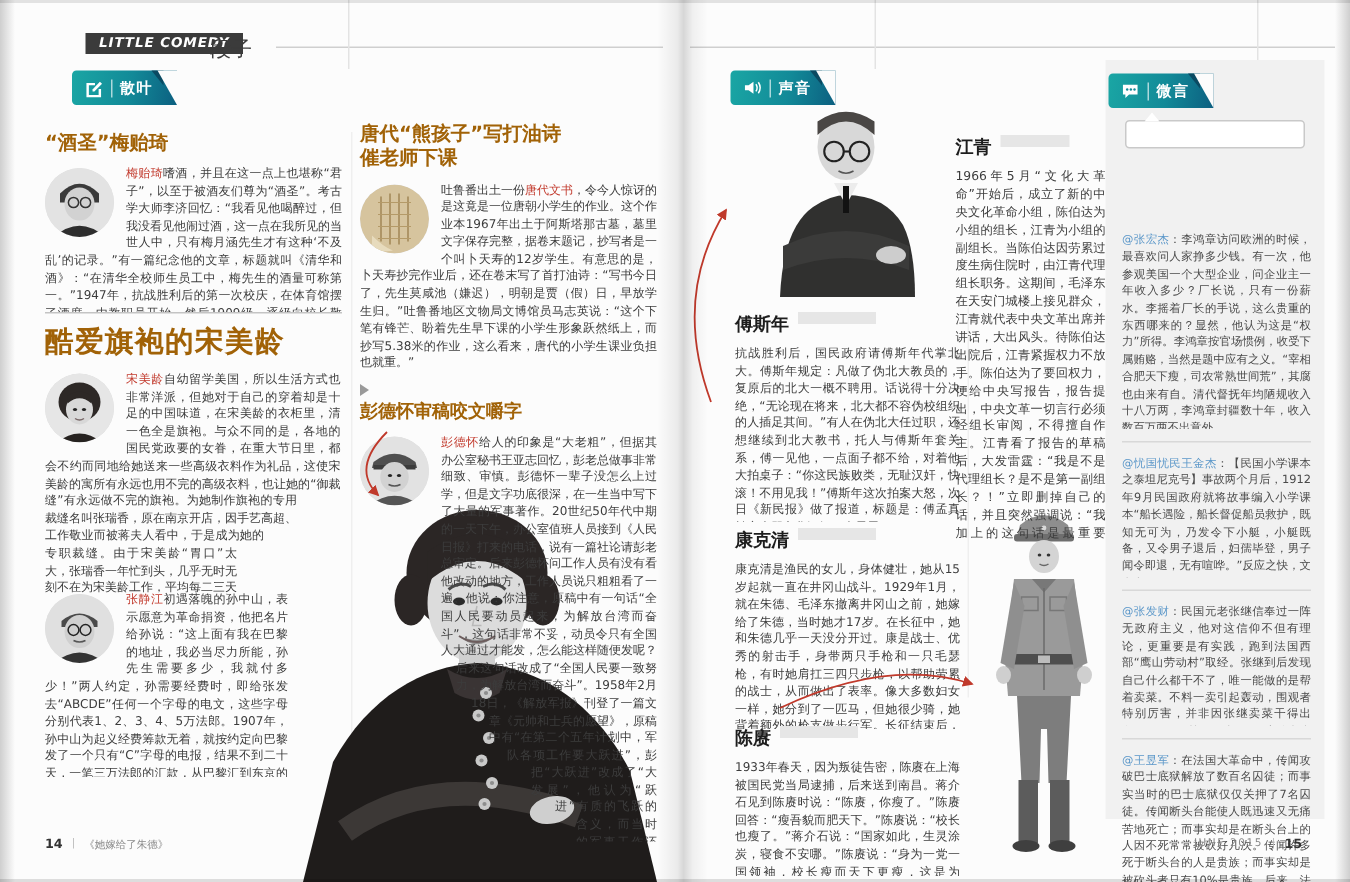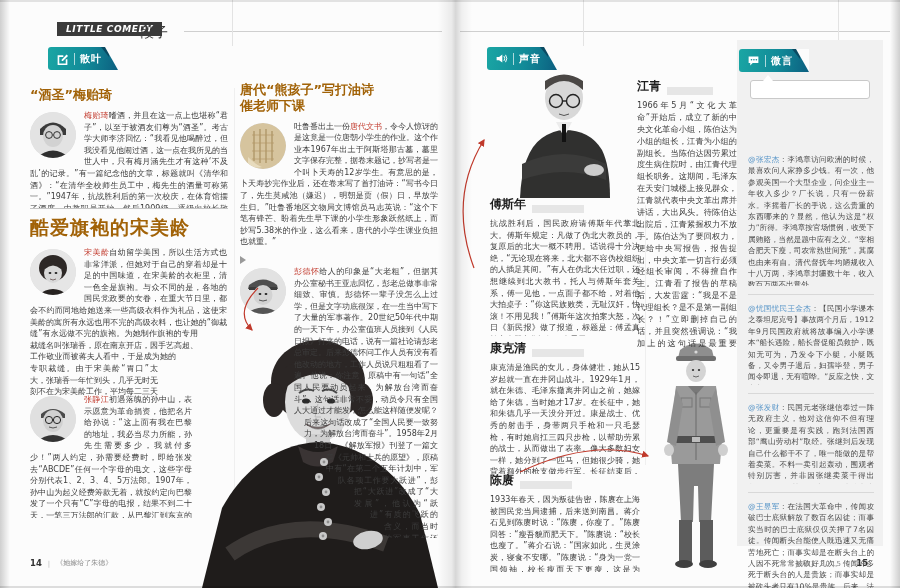--- a/index.html
+++ b/index.html
@@ -30,37 +30,37 @@
   .t-lg{font-size:19px;letter-spacing:1px;}
   .t-md{font-size:13px;}
   .t-sm{font-size:12px;}
   .p{font-size:8px;line-height:1.45;color:#3c3c3c;text-align:justify;overflow:hidden;}
   .red{color:#c23b2e;}
   .avatar{float:left;width:46px;height:46px;border-radius:50%;overflow:hidden;margin:2px 8px 3px 0;background:#ddd;}
   .avatar svg{display:block;}
   .spR{float:right;clear:right;}
   .spL{float:left;clear:left;}
 
-  .rtitle{font-size:12px;font-weight:bold;color:#1d1d1d;margin:0 0 5px 0;display:flex;align-items:flex-end;gap:6px;}
+  .rtitle{font-size:12px;font-weight:bold;color:#1d1d1d;margin:12px 0 5px 0;display:flex;align-items:flex-start;gap:6px;}
   .hbar{display:inline-block;width:52px;height:8px;background:#e6e6e6;}
 
   .wpanel{position:absolute;left:737px;top:40px;width:146px;height:506px;background:#f1f1f1;z-index:1;}
   .bubble{position:absolute;left:750px;top:80px;width:118px;height:17px;background:#fff;border:1px solid #c9c9c9;border-radius:3px;z-index:3;}
   .bubble::before{content:'';position:absolute;left:12px;top:-6px;width:0;height:0;border-left:5px solid transparent;border-right:5px solid transparent;border-bottom:6px solid #fff;}
   .wentries{position:absolute;left:748px;top:110px;width:126px;z-index:3;}
   .wentry{font-size:7.6px;line-height:1.5;color:#4a4a4a;text-align:justify;overflow:hidden;}
   .whandle{color:#5b97c9;}
   .wdiv{height:1px;background:#d8d8d8;margin:8px 0;}
 
   .photo{position:absolute;z-index:2;}
   .txt{position:absolute;z-index:3;}
   .arrows{position:absolute;left:0;top:0;z-index:4;pointer-events:none;}
   .tri{position:absolute;width:0;height:0;border-top:4px solid transparent;border-bottom:4px solid transparent;border-left:6px solid #9a9a9a;z-index:3;}
 
-  .footer{position:absolute;font-size:7px;color:#8a8a8a;z-index:3;display:flex;align-items:flex-end;gap:6px;}
+  .footer{position:absolute;font-size:7px;color:#8a8a8a;z-index:3;display:flex;align-items:flex-start;gap:6px;}
   .fpage{font-size:8.5px;font-weight:bold;color:#333;}
   .fsep{color:#bbb;}
 </style>
 </head>
 <body>
 
 <div class="spread">
   <div class="edge-l"></div>
   <div class="edge-r"></div>
   <div class="edge-t"></div>
@@ -183,20 +183,21 @@
             <path d="M8 34 q8 8 14 10 q-10 2 -14 -4z" fill="#e7dbbd"></path>
           </svg>
       </span>
       <span>吐鲁番出土一份</span><span class="red">唐代文书</span><span>，令今人惊讶的是这竟是一位唐朝小学生的作业。这个作业本1967年出土于阿斯塔那古墓，墓里文字保存完整，据卷末题记，抄写者是一个叫卜天寿的12岁学生。有意思的是，卜天寿抄完作业后，还在卷末写了首打油诗：“写书今日了，先生莫咸池（嫌迟），明朝是贾（假）日，早放学生归。”吐鲁番地区文物局文博馆员马志英说：“这个下笔有锋芒、盼着先生早下课的小学生形象跃然纸上，而抄写5.38米的作业，这么看来，唐代的小学生课业负担也就重。”</span>
     </div>
   </div>
 
   <div class="tri" style="left:240px;top:256px;"></div>
 
   <div class="txt" style="left:240px;top:266px;width:198px;">
+    <h2 class="title t-sm">彭德怀审稿咬文嚼字</h2>
     <div class="p" style="height:272px;">
       <span class="avatar">
         <svg width="46" height="46" viewBox="0 0 46 46">
             <circle cx="23" cy="23" r="23" fill="#e2e2e2"></circle>
             <path d="M9 17 q14 -11 28 0 l1 4 h-30z" fill="#4f4f4f"></path>
             <rect x="9" y="19" width="28" height="3" fill="#3c3c3c"></rect>
             <ellipse cx="23" cy="27" rx="9.5" ry="10" fill="#d2d2d2"></ellipse>
             <ellipse cx="20" cy="26" rx="1.4" ry="1" fill="#222"></ellipse>
             <ellipse cx="26" cy="26" rx="1.4" ry="1" fill="#222"></ellipse>
             <path d="M19 32 q4 2 8 0" stroke="#555" fill="none"></path>

